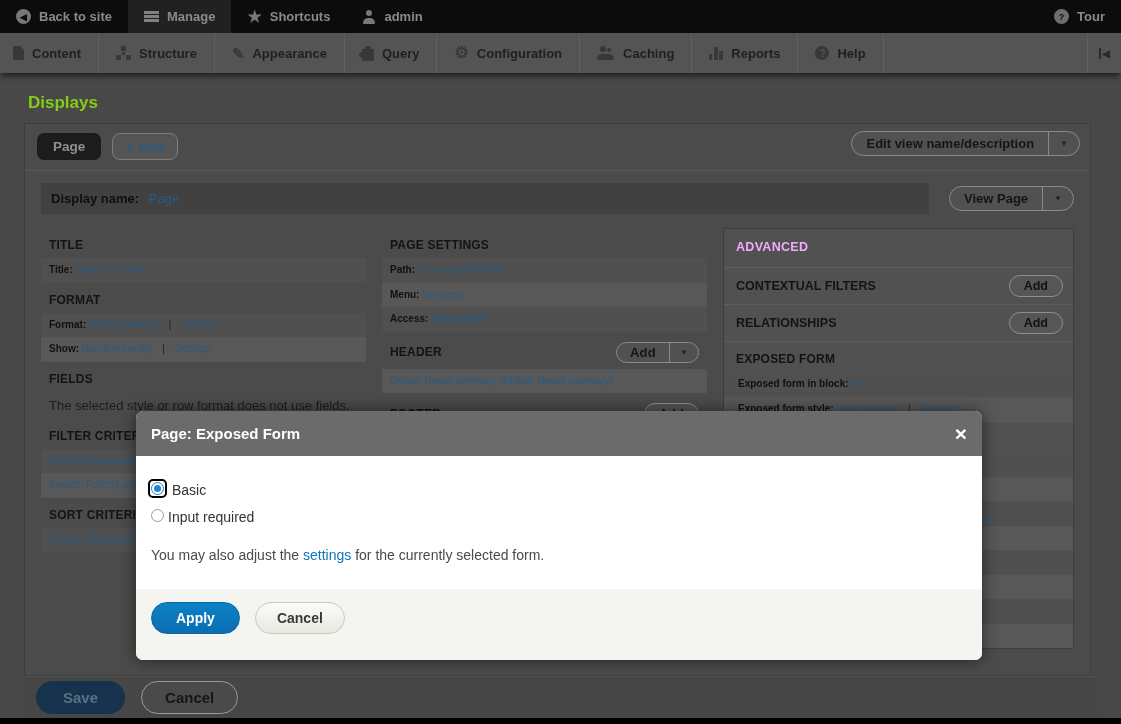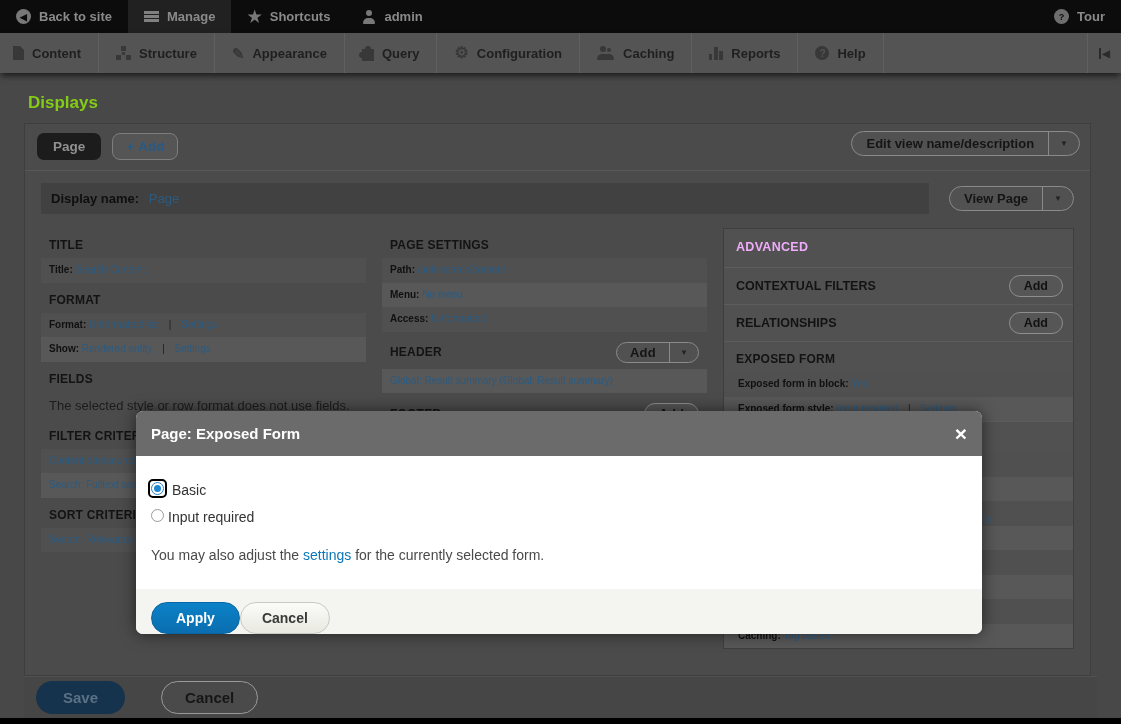--- a/index.html
+++ b/index.html
@@ -74,38 +74,38 @@
   .note-txt{padding:6px 8px;font-size:13px;color:#1c1c1c}
   .narrow{padding-right:110px}
 
   .pill{background:#565656;border:1px solid #8e8e8e;border-radius:12px;font-size:12.5px;font-weight:bold;color:#121212;padding:3px 14px;cursor:pointer}
   .adv-title{color:#f0abfc;font-weight:bold;font-size:12.5px;padding:11px 12px 13px;letter-spacing:.3px;cursor:pointer}
   .adv-hrow{display:flex;justify-content:space-between;align-items:center;padding:7px 10px 7px 12px;font-size:12.5px;font-weight:bold;color:#131313;border-top:1px solid #5c5c5c}
   .col-adv .sec-h{padding-left:12px;border-top:1px solid #5c5c5c}
   .col-adv .vrow{padding-left:14px;padding-right:10px}
 
   
-  .actions-strip{position:absolute;top:676px;left:24px;width:1073px;height:42px;background:#464646;border-top:1px solid #515151;display:flex;align-items:center;gap:36px;padding-left:12px}
+  .actions-strip{position:absolute;top:676px;left:24px;width:1073px;height:42px;background:#464646;border-top:1px solid #515151;display:flex;align-items:center;gap:16px;padding-left:12px}
   .btn-save{background:#16334d;color:#5a7186;font-weight:bold;font-size:15px;border-radius:17px;padding:8px 27px;border:none;cursor:pointer}
   .btn-cancel-dim{background:#4a4a4a;border:1px solid #9a9a9a;color:#161616;font-weight:bold;font-size:15px;border-radius:17px;padding:7px 23px;cursor:pointer}
 
   
   .modal{position:absolute;left:136px;top:411px;width:846px;z-index:50;background:#fff;border-radius:7px;box-shadow:0 0 16px rgba(0,0,0,.55)}
   .modal-h{background:#6b6b6b;height:45px;border-radius:7px 7px 0 0;display:flex;align-items:center;padding:0 15px;color:#fff;font-weight:bold;font-size:15px}
   .modal-close{margin-left:auto;color:#fff;font-size:21px;font-weight:bold;cursor:pointer;line-height:1}
   .modal-b{padding:26px 15px 20px;font-size:14px;color:#333}
   .radio-row{display:flex;align-items:flex-start;margin-bottom:11px}
   .radio{width:13px;height:13px;border:1px solid #9b9b9b;border-radius:50%;background:#fff;display:inline-block;flex:none}
   .radio.sel{border-color:#2f7ec1}
   .radio.sel::after{content:"";display:block;width:7px;height:7px;margin:2px;border-radius:50%;background:#1e86d2}
   .focus-ring{display:inline-flex;border:2px solid #000;border-radius:5px;padding:1px;margin:-3px 1px -3px -3px}
   .radio-lbl{margin-left:4px;cursor:pointer}
   .modal-note{margin-top:22px;color:#4a4a4a}
   .modal-note a{color:#0b76b8;text-decoration:none;cursor:pointer}
-  .modal-f{background:#f4f4f0;padding:13px 15px 0;border-radius:0 0 7px 7px;display:flex;gap:0;margin-top:6px}
+  .modal-f{background:#f4f4f0;padding:13px 15px 26px;border-radius:0 0 7px 7px;display:flex;gap:15px;margin-top:6px}
   .btn-apply{background:linear-gradient(#0c81c7,#0a6eb0);color:#fff;font-weight:bold;font-size:14px;border:1px solid #0a66a2;border-radius:17px;padding:7px 24px;cursor:pointer}
   .btn-cancel{background:linear-gradient(#fbfbf9,#e9e9e1);color:#3a3a3a;font-weight:bold;font-size:14px;border:1px solid #c9c9c3;border-radius:17px;padding:7px 21px;cursor:pointer}
 
   .peek{position:absolute;left:984px;top:511px;color:#2e5f86;font-size:13px;z-index:5}
 </style>
 </head>
 <body>
 
 <div class="topbar">
   <div class="tb-item">

